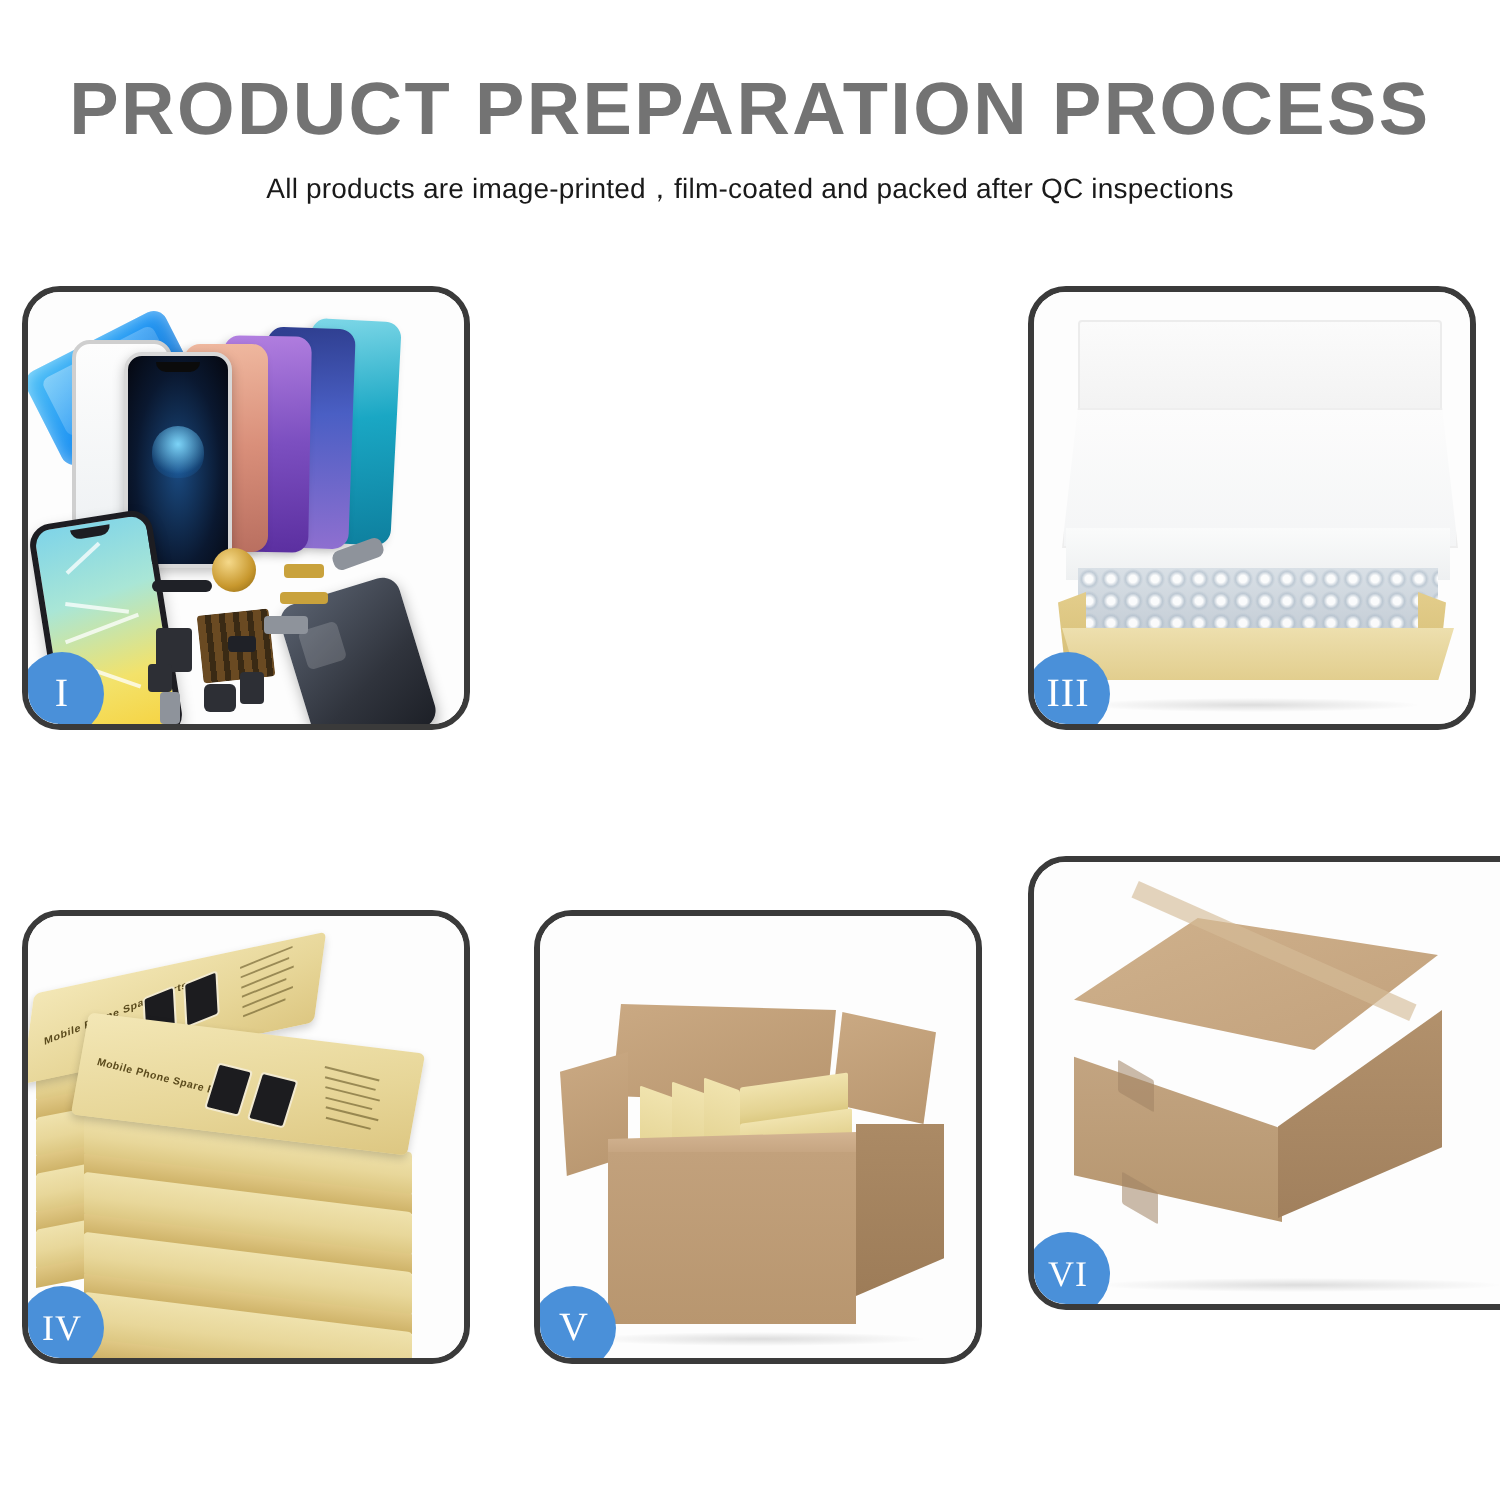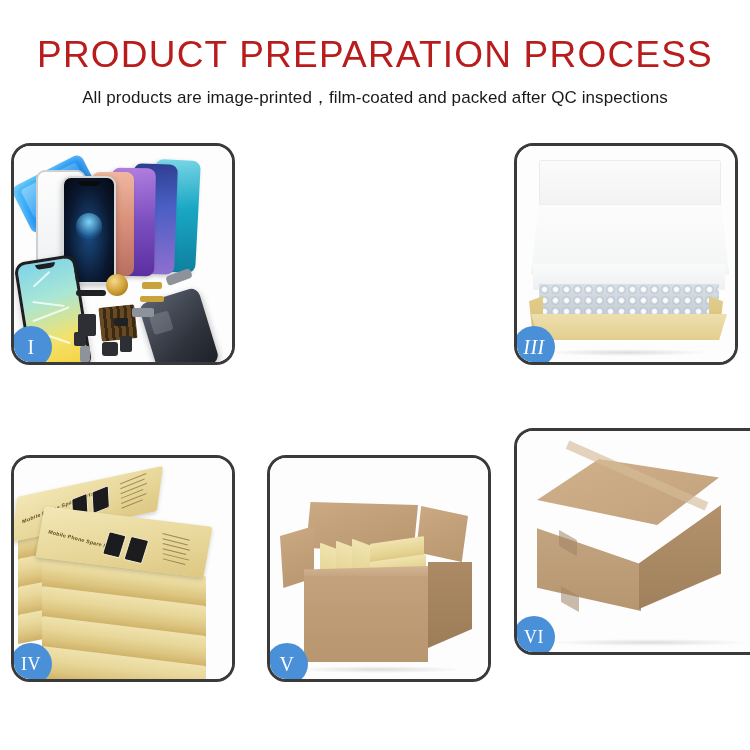--- a/index.html
+++ b/index.html
@@ -7,26 +7,26 @@
     width:750px;height:750px;background:#ffffff;
     font-family:"Liberation Sans","DejaVu Sans",sans-serif;
     overflow:hidden;position:relative;
   }
   .page{width:750px;height:750px;position:relative;}
 
   
   .header{position:absolute;left:0;top:0;width:750px;text-align:center;}
   .title{
     margin:0;padding:0;position:absolute;left:0;top:36px;width:750px;
-    font-size:37px;font-weight:400;letter-spacing:1.2px;color:#b91c1c;
+    font-size:37px;font-weight:700;letter-spacing:1.2px;color:#737373;
     line-height:1.05;white-space:nowrap;
   }
   .subtitle{
     margin:0;padding:0;position:absolute;left:0;top:86px;width:750px;
-    font-size:17px;font-weight:400;color:#1a1a1a;letter-spacing:0.1px;
+    font-size:14px;font-weight:400;color:#1a1a1a;letter-spacing:0.1px;
     white-space:nowrap;
   }
 
   
   .grid{position:absolute;left:0;top:0;width:750px;height:750px;}
   .card{
     position:absolute;box-sizing:border-box;
     border:3px solid #3a3a3a;border-radius:19px;background:#ffffff;
     overflow:visible;
   }
@@ -151,21 +151,21 @@
   .bubbles::after{
     content:"";position:absolute;inset:0;
     background:radial-gradient(circle at 50% 50%,rgba(255,255,255,.85) 0 18%,rgba(170,186,200,.35) 44%,rgba(255,255,255,0) 60%) 7.5px 7.5px/15px 15px;
   }
   .wrapseam{
     position:absolute;left:50%;transform:translateX(-50%);
     width:88px;height:3px;background:rgba(255,255,255,.7);
   }
 
   
-  .p3{background:#ffffff;font-style:italic;}
+  .p3{background:#ffffff;}
   .lid-back{
     position:absolute;left:22px;top:14px;width:180px;height:52px;
     background:linear-gradient(180deg,#fbfbfb,#f1f1f1);
     border:1px solid #ececec;border-radius:2px;
   }
   .lid-inner{
     position:absolute;left:14px;top:58px;width:196px;height:68px;
     background:linear-gradient(180deg,#fcfcfc,#f4f5f6);
     border:1px solid #eeeeee;
     clip-path:polygon(4% 0,96% 0,100% 100%,0 100%);

